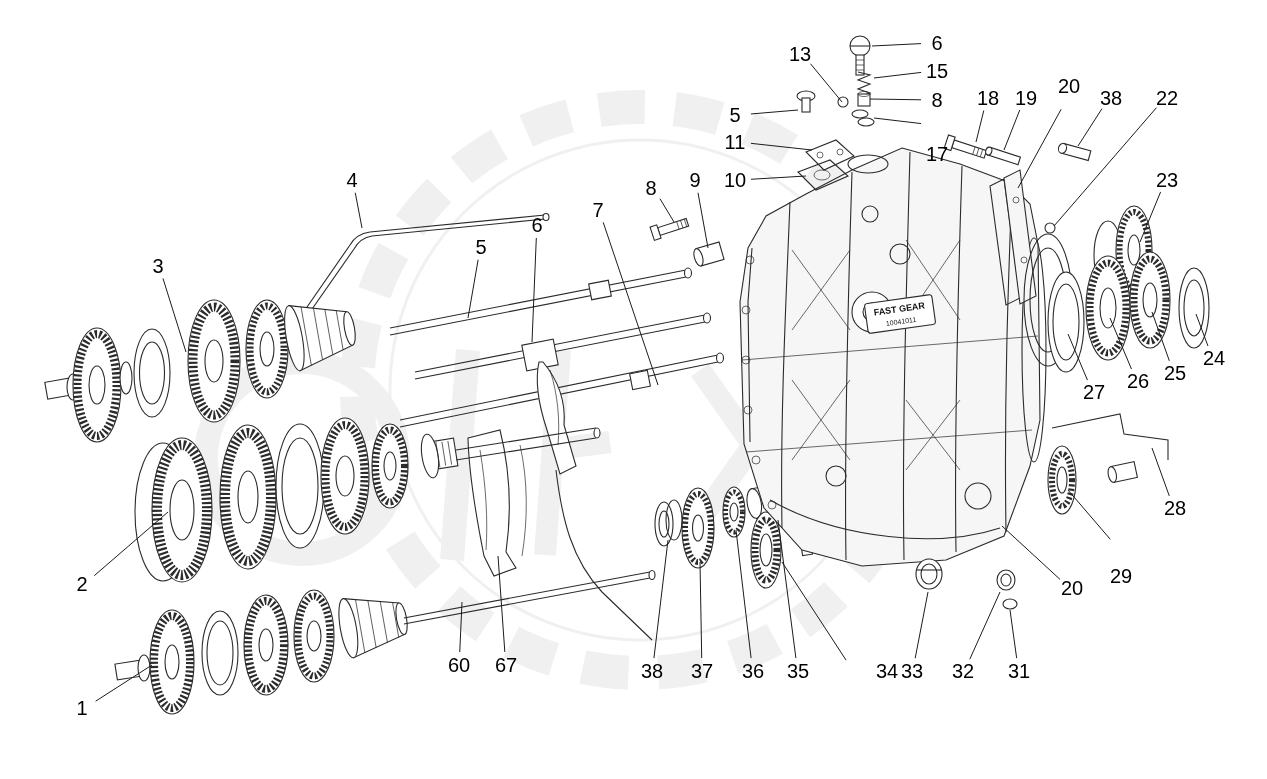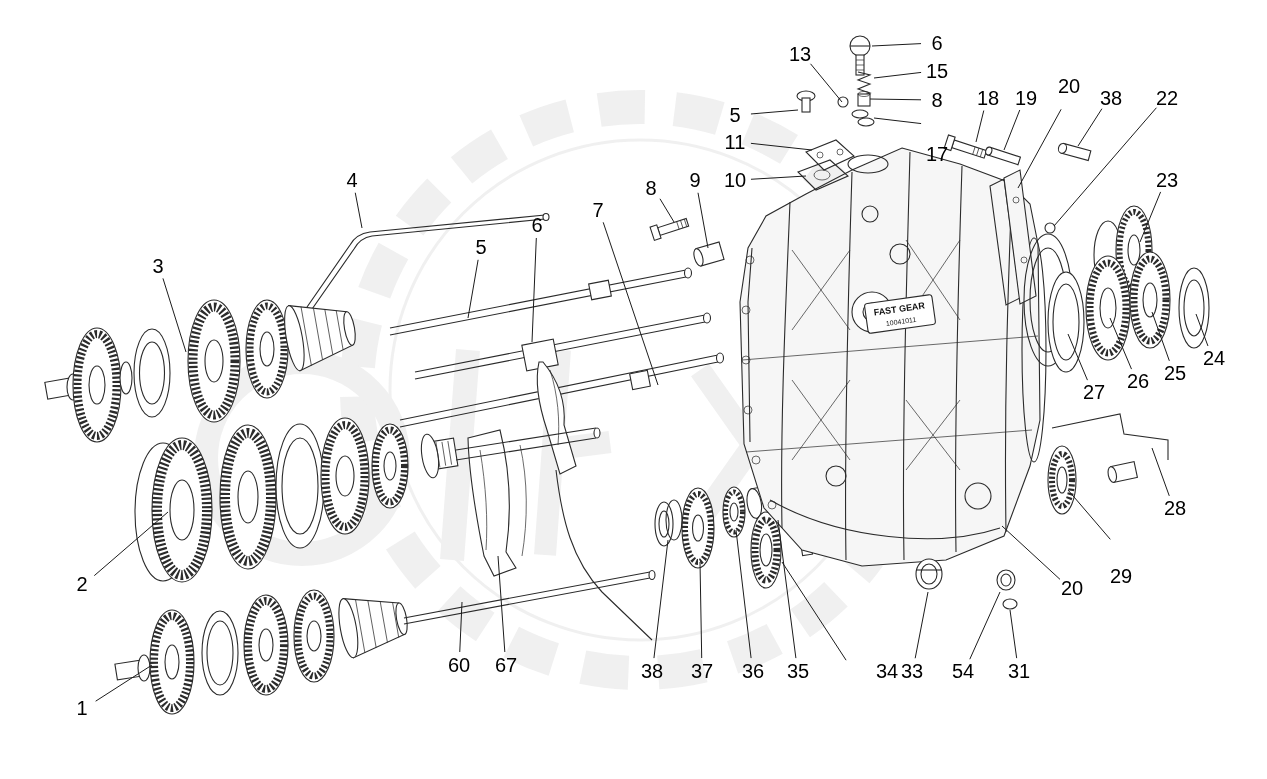--- a/index.html
+++ b/index.html
@@ -415,21 +415,21 @@
       <div class="callout" style="left: 1167px; top: 98px;">22</div>
       <div class="callout" style="left: 1167px; top: 180px;">23</div>
       <div class="callout" style="left: 1214px; top: 358px;">24</div>
       <div class="callout" style="left: 1175px; top: 373px;">25</div>
       <div class="callout" style="left: 1138px; top: 381px;">26</div>
       <div class="callout" style="left: 1094px; top: 392px;">27</div>
       <div class="callout" style="left: 1175px; top: 508px;">28</div>
       <div class="callout" style="left: 1121px; top: 549px; margin-top: 27px;">29</div>
       <div class="callout" style="left: 1072px; top: 588px;">20</div>
       <div class="callout" style="left: 1019px; top: 671px;">31</div>
-      <div class="callout" style="left: 963px; top: 671px;">54</div>
+      <div class="callout" style="left: 963px; top: 671px;">32</div>
       <div class="callout" style="left: 912px; top: 671px;">33</div>
       <div class="callout" style="left: 855px; top: 671px; margin-left: 32px;">34</div>
       <div class="callout" style="left: 798px; top: 671px;">35</div>
       <div class="callout" style="left: 753px; top: 671px;">36</div>
       <div class="callout" style="left: 702px; top: 671px;">37</div>
       <div class="callout" style="left: 652px; top: 671px;">38</div>
       <div class="callout" style="left: 506px; top: 665px;">67</div>
       <div class="callout" style="left: 459px; top: 665px;">60</div>
     </div>
 

